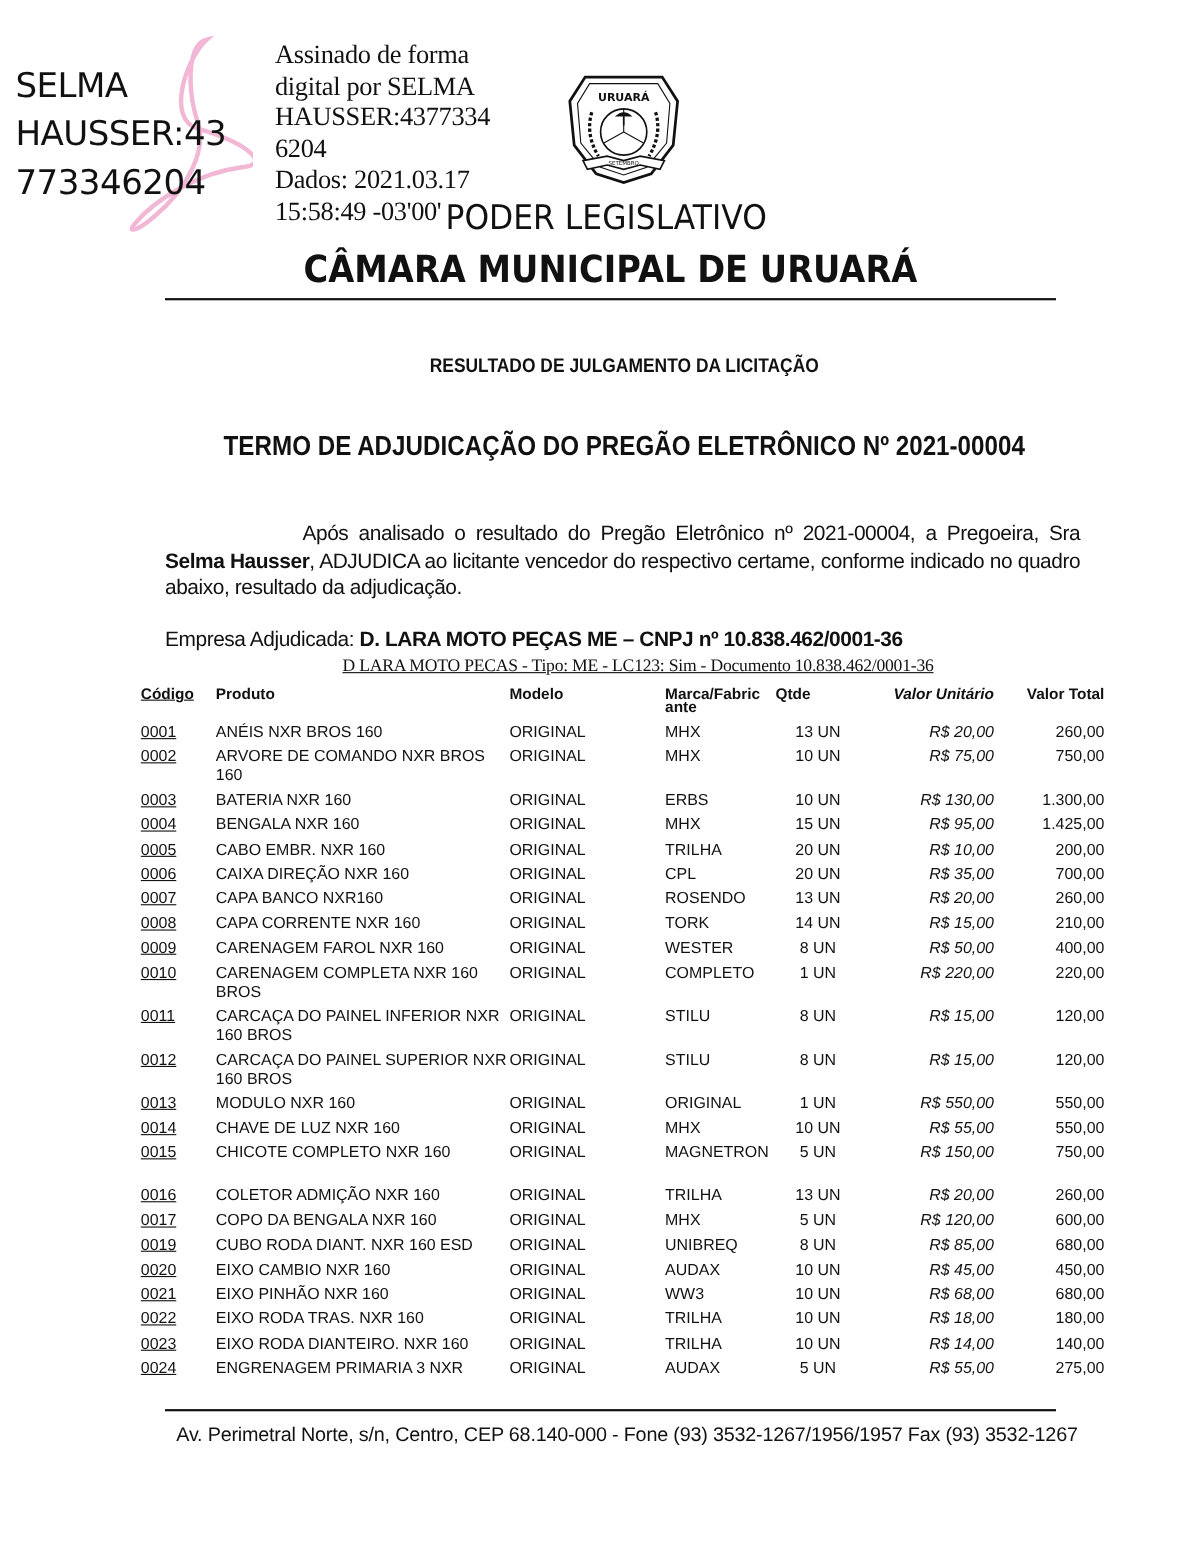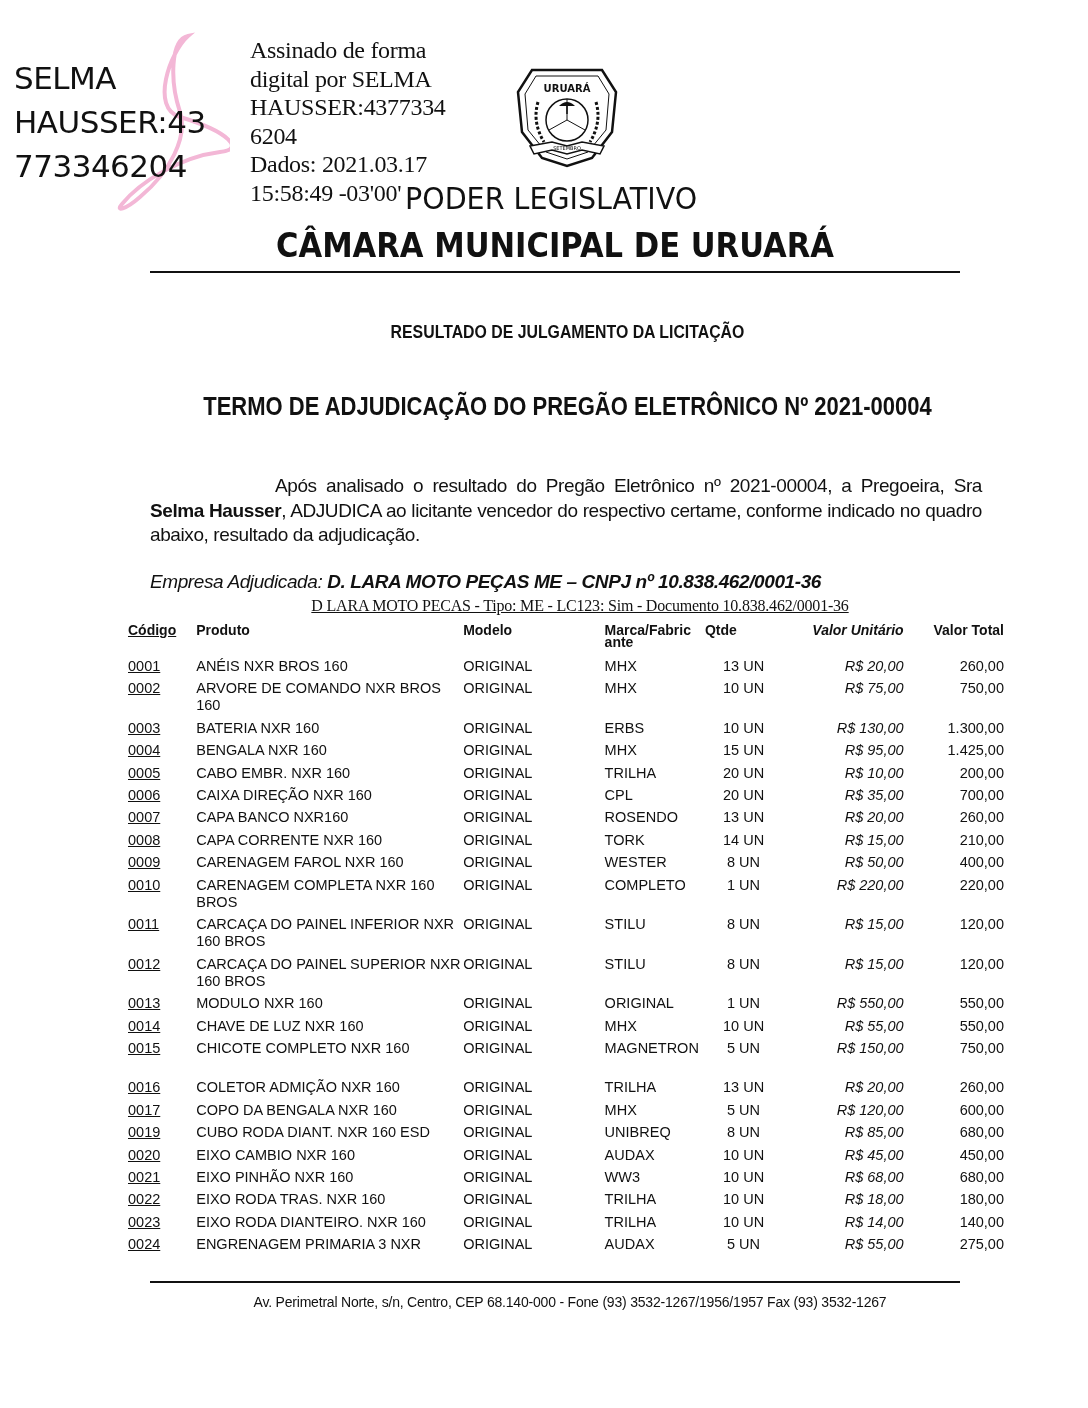--- a/index.html
+++ b/index.html
@@ -15,37 +15,37 @@
   .poder { position: absolute; left: 405px; top: 180px; font-family: "DejaVu Sans", sans-serif; font-size: 31px; color: #111; transform: scaleX(0.92); transform-origin: left; }
   .camara { position: absolute; left: 150px; top: 225px; width: 810px; text-align: center; font-family: "DejaVu Sans", sans-serif; font-weight: bold; font-size: 34px; color: #111; transform: scaleX(0.9); }
   .header-rule { position: absolute; left: 150px; top: 271px; width: 810px; height: 1.5px; background: #111; }
 
   .resultado { position: absolute; left: 150px; top: 322px; width: 835px; text-align: center; font-weight: bold; font-size: 18px; transform: scaleX(0.88); }
   .termo { position: absolute; left: 150px; top: 392px; width: 835px; text-align: center; font-weight: bold; font-size: 25px; transform: scaleX(0.88); }
 
   .para { position: absolute; left: 150px; top: 474px; width: 832px; font-size: 19px; line-height: 24.5px; text-align: justify; letter-spacing: -0.4px; }
   .para .indent { display: inline-block; width: 125px; }
 
-  .empresa { position: absolute; left: 150px; top: 571px; font-size: 19px; letter-spacing: -0.4px; white-space: nowrap; font-style: italic; }
+  .empresa { position: absolute; left: 150px; top: 571px; font-size: 19px; letter-spacing: -0.4px; white-space: nowrap; }
   .docline { position: absolute; left: 150px; top: 597px; width: 860px; text-align: center; font-family: "Liberation Serif", serif; font-size: 16px; text-decoration: underline; letter-spacing: -0.2px; }
 
   table.items { position: absolute; left: 128px; top: 622px; width: 876px; border-collapse: collapse; font-size: 14.5px; }
   table.items th { font-weight: bold; text-align: left; vertical-align: top; padding: 2px 0 0 0; height: 36px; line-height: 12px; font-size: 14px; }
   table.items td { vertical-align: top; padding: 0; line-height: 17px; height: 22.4px; }
   table.items td.multi { height: 39.5px; }
   .c-code { width: 68px; text-decoration: underline; }
   .c-prod { width: 266px; margin-left: 44px; }
   .c-model { width: 141px; }
   .c-brand { width: 100px; }
   .c-qty { width: 77px; text-align: center; }
   .c-unit { width: 121px; text-align: right !important; font-style: italic; }
   .c-total { width: 100px; text-align: right !important; }
 
   .bottom-rule { position: absolute; left: 150px; top: 1281px; width: 810px; height: 1.5px; background: #111; }
-  .footer { position: absolute; left: 150px; top: 1294px; width: 840px; text-align: center; font-size: 14px; letter-spacing: -0.2px; }
+  .footer { position: absolute; left: 150px; top: 1294px; width: 840px; text-align: center; font-size: 18px; letter-spacing: -0.2px; }
 </style>
 </head>
 <body>
 
 <svg class="sig-logo" viewBox="0 0 120 185">
   <path d="M78 4 C60 8 60 50 70 80 C78 105 60 140 30 165 C15 178 5 180 12 172 C30 150 70 125 110 120 C135 118 120 100 70 85 C40 76 60 20 78 4 Z" fill="none" stroke="#f3b7d6" stroke-width="4"></path>
 </svg>
 <div class="sig-name">
   <div>SELMA</div>
   <div>HAUSSER:43</div>

